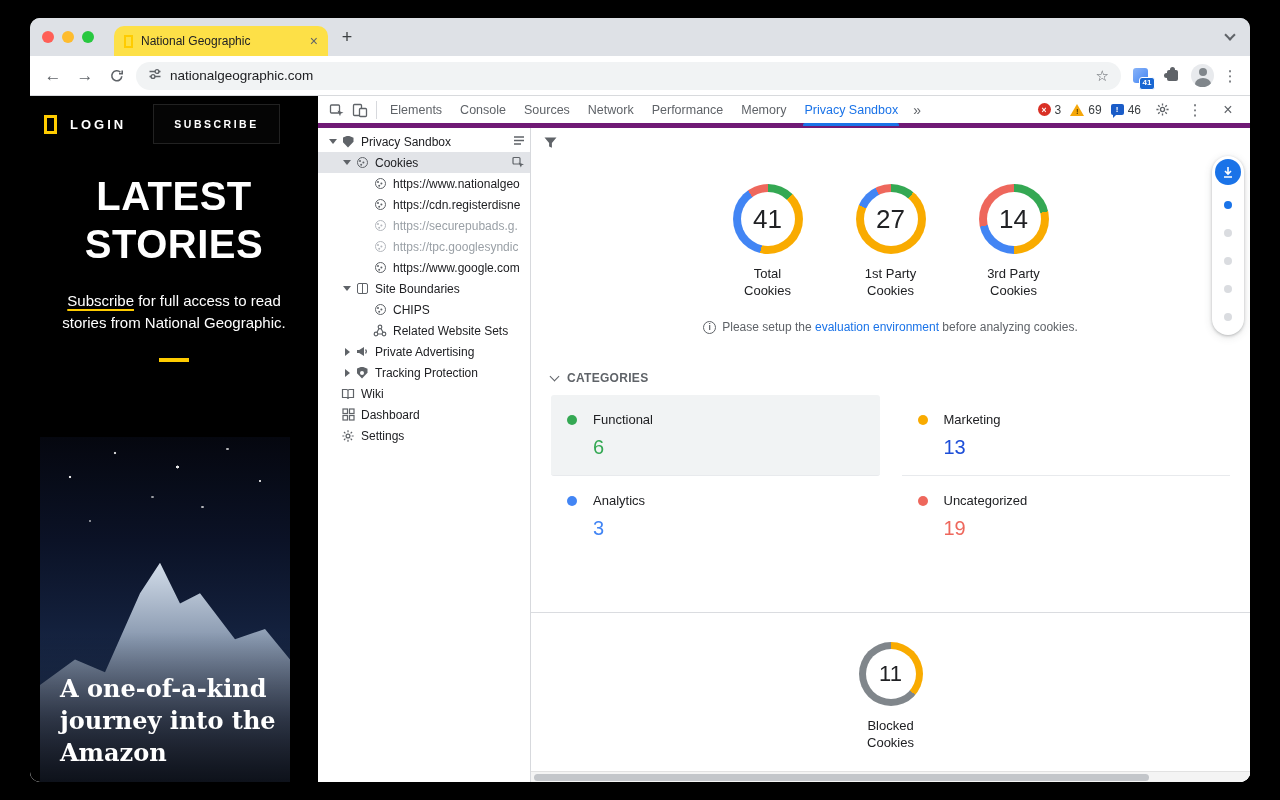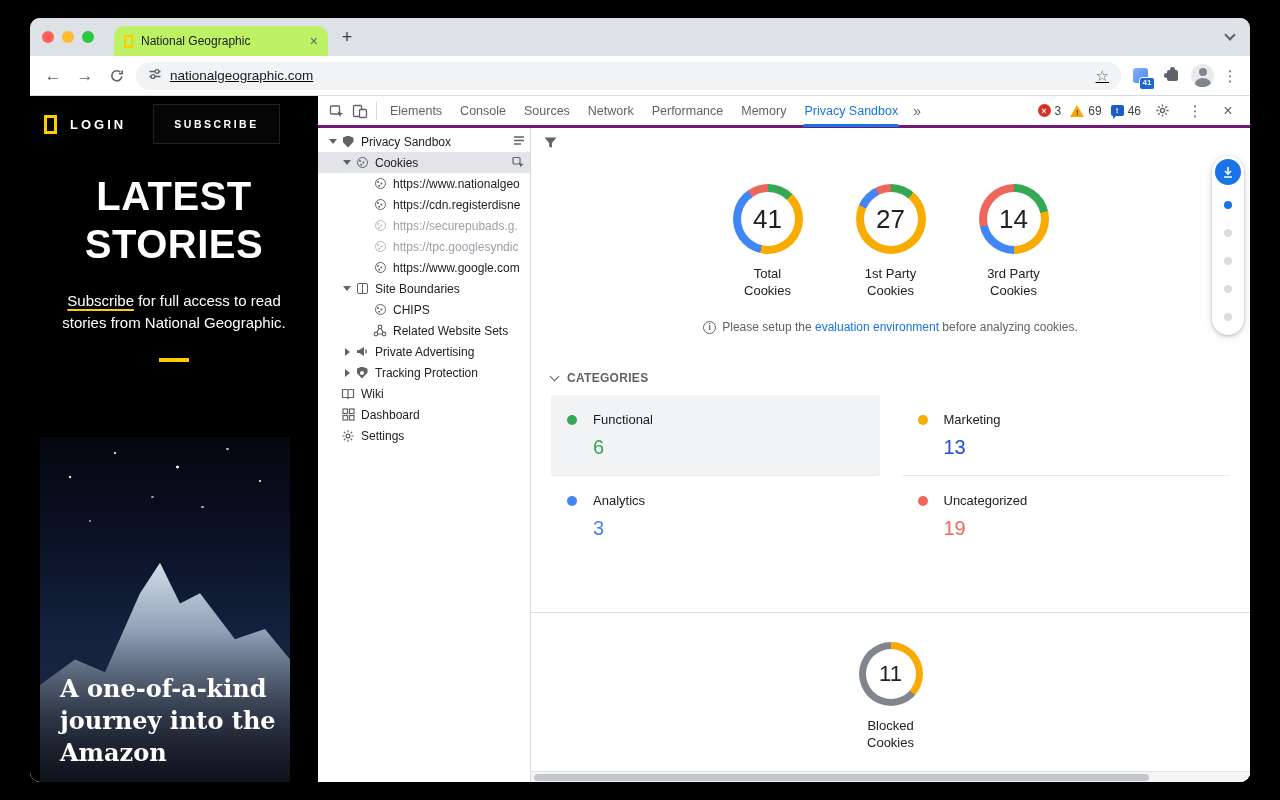--- a/index.html
+++ b/index.html
@@ -8,37 +8,37 @@
 
   .window { position:absolute; left:30px; top:18px; width:1220px; height:764px; border-radius:10px;
             overflow:hidden; display:flex; flex-direction:column; background:#dee1e6;
             box-shadow:0 20px 60px rgba(0,0,0,.6); }
 
   
   .tabstrip { height:38px; background:#dee1e6; display:flex; align-items:center; position:relative; flex:none; }
   .lights { display:flex; gap:8px; margin:0 12px; }
   .light { width:12px; height:12px; border-radius:50%; }
   .light.red{background:#ff5f57}.light.yellow{background:#febc2e}.light.green{background:#28c840}
-  .tab { height:30px; align-self:flex-end; width:214px; background:#bef264; border-radius:10px 10px 0 0;
+  .tab { height:30px; align-self:flex-end; width:214px; background:#fde047; border-radius:10px 10px 0 0;
          display:flex; align-items:center; padding:0 10px; gap:8px; margin-left:8px; }
   .favicon { width:9px; height:13px; border:2px solid #ffcc00; flex:none; }
   .tab-title { font-size:12px; color:#202124; flex:1; white-space:nowrap; overflow:hidden; }
   .tab-close { color:#5f6368; font-size:14px; line-height:1; }
   .newtab { width:26px; height:26px; display:flex; align-items:center; justify-content:center;
             color:#3c4043; font-size:18px; margin-left:6px; }
   .tabsearch { position:absolute; right:16px; top:13px; }
   .chev { display:block; width:8px; height:8px; border-right:2px solid #5f6368; border-bottom:2px solid #5f6368; transform:rotate(45deg); }
 
   
   .toolbar { height:40px; background:#fff; display:flex; align-items:center; padding:0 10px; gap:6px;
              flex:none; border-bottom:1px solid #d8dadd; }
   .nav-btn { width:26px; height:26px; display:flex; align-items:center; justify-content:center;
              color:#5f6368; font-size:17px; flex:none; }
   .addr { flex:1; height:28px; background:#f1f3f4; border-radius:14px; display:flex; align-items:center;
-          padding:4px 12px; gap:8px; min-width:0;text-decoration:underline; }
+          padding:4px 12px; gap:8px; min-width:0; }
   .addr-url { font-size:13.5px; color:#202124; flex:1; white-space:nowrap; overflow:hidden; }
   .star { color:#5f6368; font-size:15px; flex:none; }
   .ext { position:relative; width:26px; height:24px; display:flex; align-items:center; justify-content:center; flex:none; }
   .ext-ic { width:15px; height:15px; border-radius:3px; background:linear-gradient(135deg,#8ab4f8,#4285f4); }
   .badge-num { position:absolute; right:-2px; bottom:-2px; background:#1967d2; color:#fff; font-size:8px;
                line-height:1; padding:1.5px 2.5px; border-radius:3px; font-weight:700; border:1px solid #fff; }
   .puzzle-wrap { width:26px; height:26px; display:flex; align-items:center; justify-content:center; flex:none; }
   .puzzle { position:relative; width:11px; height:11px; background:#5f6368; border-radius:2px; display:inline-block; }
   .puzzle::before { content:""; position:absolute; top:-3px; left:3px; width:5px; height:5px; border-radius:50%; background:#5f6368; }
   .puzzle::after  { content:""; position:absolute; left:-3px; top:3px; width:5px; height:5px; border-radius:50%; background:#5f6368; }
@@ -77,21 +77,21 @@
   .peak { position:absolute; left:0; right:0; top:90px; bottom:0; z-index:1;
           background:linear-gradient(180deg,#f4f7fb 0%,#c9d4e2 18%,#8696ad 45%,#46526b 75%,#222c42 100%);
           clip-path:polygon(0 100%,0 62%,14% 52%,26% 57%,40% 26%,48% 14%,56% 30%,64% 26%,78% 44%,90% 40%,100% 52%,100% 100%); }
   .hero::after { content:""; position:absolute; left:0; right:0; bottom:0; height:150px; z-index:2;
                  background:linear-gradient(transparent, rgba(0,0,0,.6)); }
   .hero-title { position:absolute; left:20px; top:236px; width:216px; z-index:3; color:#fff;
                 font-family:"DejaVu Serif",serif; font-weight:700; font-size:24px; line-height:32px; }
 
   
   .devtools { flex:1; background:#fff; display:flex; flex-direction:column; min-width:0; }
-  .dt-tabs { height:32px; display:flex; align-items:center; border-bottom:3px solid #701a75; padding:0 6px; flex:none; }
+  .dt-tabs { height:32px; display:flex; align-items:center; border-bottom:5px solid #701a75; padding:0 6px; flex:none; }
   .dt-icon-btn { width:24px; height:24px; display:flex; align-items:center; justify-content:center; flex:none; }
   .dt-sep { width:1px; height:18px; background:#d7d9dd; margin:0 4px; flex:none; }
   .dt-tab { padding:0 9px; height:32px; display:flex; align-items:center; font-size:12.5px; color:#5f6368;
             position:relative; white-space:nowrap; flex:none; }
   .dt-tab.active { color:#1a73e8; }
   .dt-tab.active::after { content:""; position:absolute; left:8px; right:8px; bottom:0; height:2.5px;
                           background:#1a73e8; border-radius:2px 2px 0 0; }
   .more-tabs { font-size:14px; padding:0 6px; color:#5f6368; flex:none; }
   .dt-right { margin-left:auto; display:flex; align-items:center; gap:9px; padding-right:4px; }
   .cbadge { display:flex; align-items:center; gap:4px; font-size:12px; color:#3c4043; }

